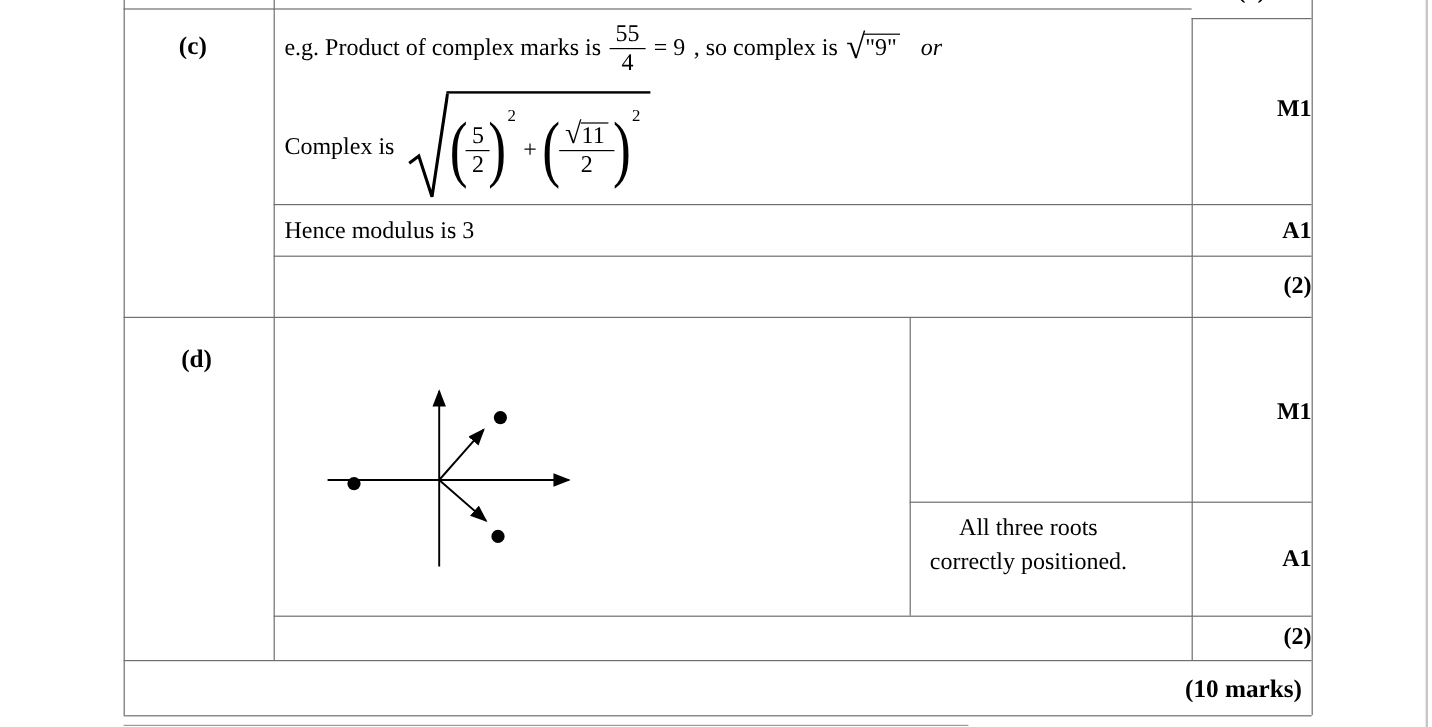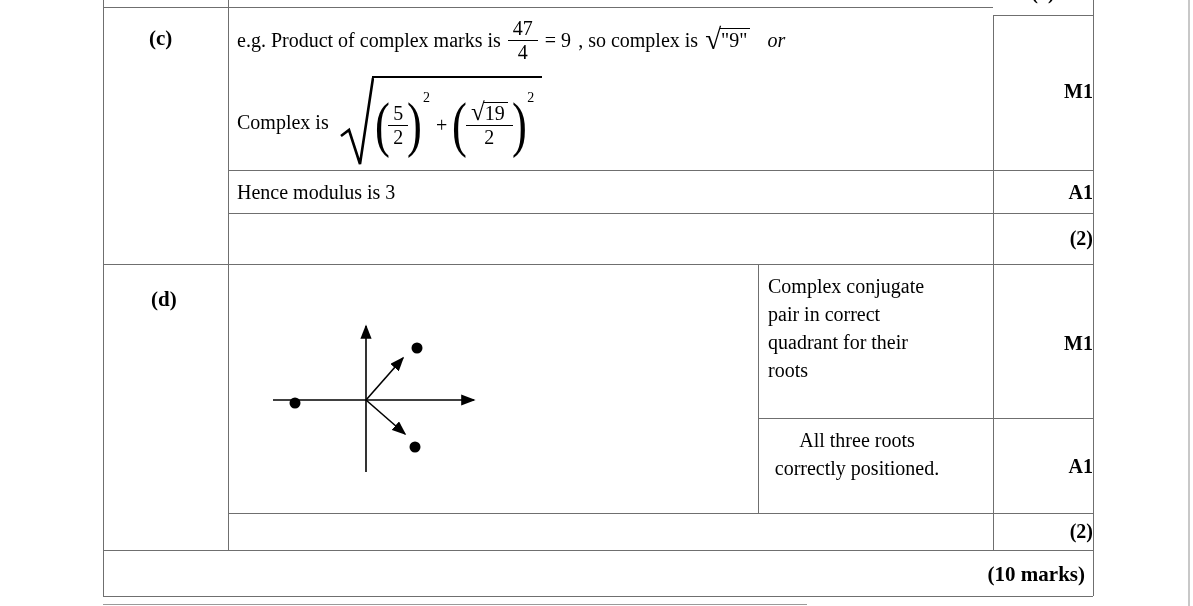--- a/index.html
+++ b/index.html
@@ -62,21 +62,21 @@
 
   <div class="clip-top">
     <span>(1)</span>
   </div>
 
   <div class="abs lbl" style="left:149px;top:26px;">(c)</div>
 
   <div class="mathrow" style="left:237px;top:16px;height:48px;">
     <span>e.g. Product of complex marks is</span>
     <span class="frac">
-      <span class="num">47</span>
+      <span class="num">55</span>
       <span class="den">4</span>
     </span>
     <span>= 9</span>
     <span>, so complex is</span>
     <span class="ssqrt">
       <span class="ssign">√</span>
       <span class="sbody">"9"</span>
     </span>
     <span style="margin-left:10px;font-style:italic;">or</span>
   </div>
@@ -94,21 +94,21 @@
           <span class="den">2</span>
         </span>
         <span class="bp">)</span>
         <span class="sup2">2</span>
         <span class="plus">+</span>
         <span class="bp">(</span>
         <span class="frac">
           <span class="num">
             <span class="ssqrt">
               <span class="ssign" style="font-size:25px;">√</span>
-              <span class="sbody">19</span>
+              <span class="sbody">11</span>
             </span>
           </span>
           <span class="den">2</span>
         </span>
         <span class="bp">)</span>
         <span class="sup2">2</span>
       </span>
     </span>
   </div>
 
@@ -128,21 +128,20 @@
     </defs>
     <line x1="106" y1="162" x2="106" y2="16" stroke="#000" stroke-width="1.6" marker-end="url(#ah)"></line>
     <line x1="13" y1="90" x2="214" y2="90" stroke="#000" stroke-width="1.6" marker-end="url(#ah)"></line>
     <line x1="106" y1="90" x2="143" y2="48" stroke="#000" stroke-width="1.6" marker-end="url(#ah)"></line>
     <line x1="106" y1="90" x2="145" y2="124" stroke="#000" stroke-width="1.6" marker-end="url(#ah)"></line>
     <circle cx="35" cy="93" r="5.5" fill="#000"></circle>
     <circle cx="157" cy="38" r="5.5" fill="#000"></circle>
     <circle cx="155" cy="137" r="5.5" fill="#000"></circle>
   </svg>
 
-  <div class="note" style="top:272px;">Complex conjugate pair in correct quadrant for their roots</div>
   <div class="mark" style="top:332px;">M1</div>
 
   <div class="note" style="top:426px;text-align:center;">All three roots correctly positioned.</div>
   <div class="mark" style="top:455px;">A1</div>
 
   <div class="mark" style="top:520px;">(2)</div>
 
   <div class="abs lbl" style="left:850px;top:562px;width:235px;text-align:right;">(10 marks)</div>
 
 </div>

